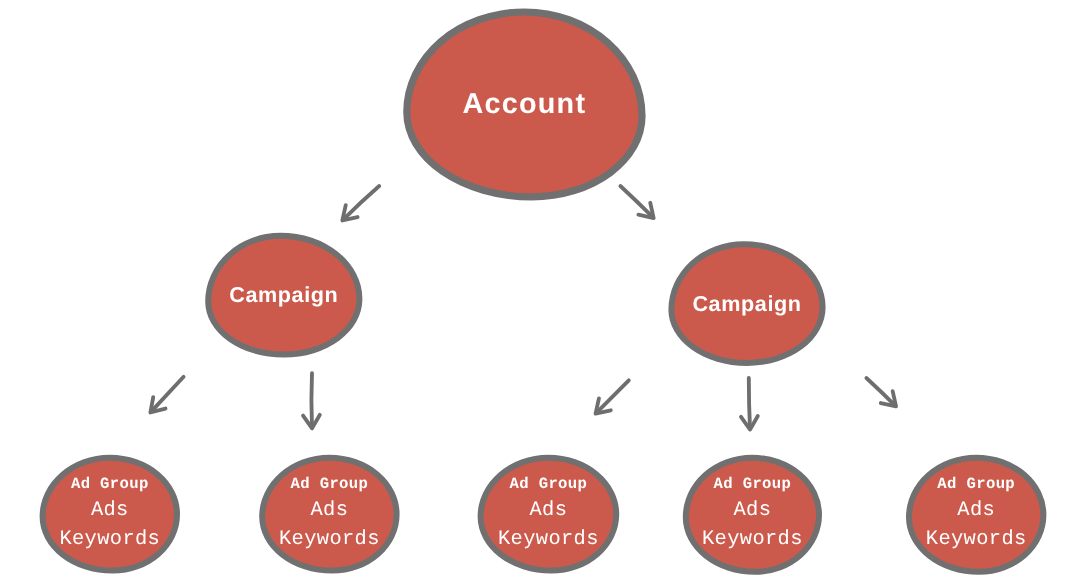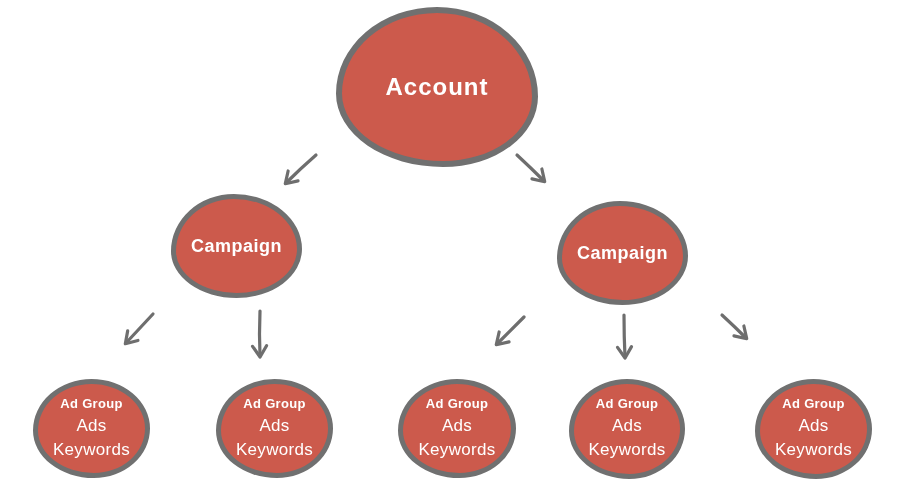--- a/index.html
+++ b/index.html
@@ -17,21 +17,21 @@
   }
   .account {
     border-width:6px;
     border-radius:50% 50% 47% 53% / 54% 56% 44% 46%;
     font-size:24px; font-weight:bold; letter-spacing:1px;
   }
   .campaign {
     border-radius:48% 52% 50% 50% / 55% 53% 47% 45%;
     font-size:18px; font-weight:bold; letter-spacing:0.5px;
   }
-  .adgroup { border-radius:50% 50% 48% 52% / 52% 50% 50% 48%; }
+  .adgroup { border-radius:50% 50% 48% 52% / 52% 50% 50% 48%;font-family:Liberation Mono, monospace; }
   .ag-title { font-size:13px; font-weight:bold; letter-spacing:0.3px; margin-bottom:3px; }
   .ag-line  { font-size:17px; line-height:1.4; letter-spacing:0.3px; }
 </style>
 </head>
 <body>
 
 <div class="canvas">
 
   <svg class="arrows" viewBox="0 0 900 483" xmlns="http://www.w3.org/2000/svg">
     <defs>

